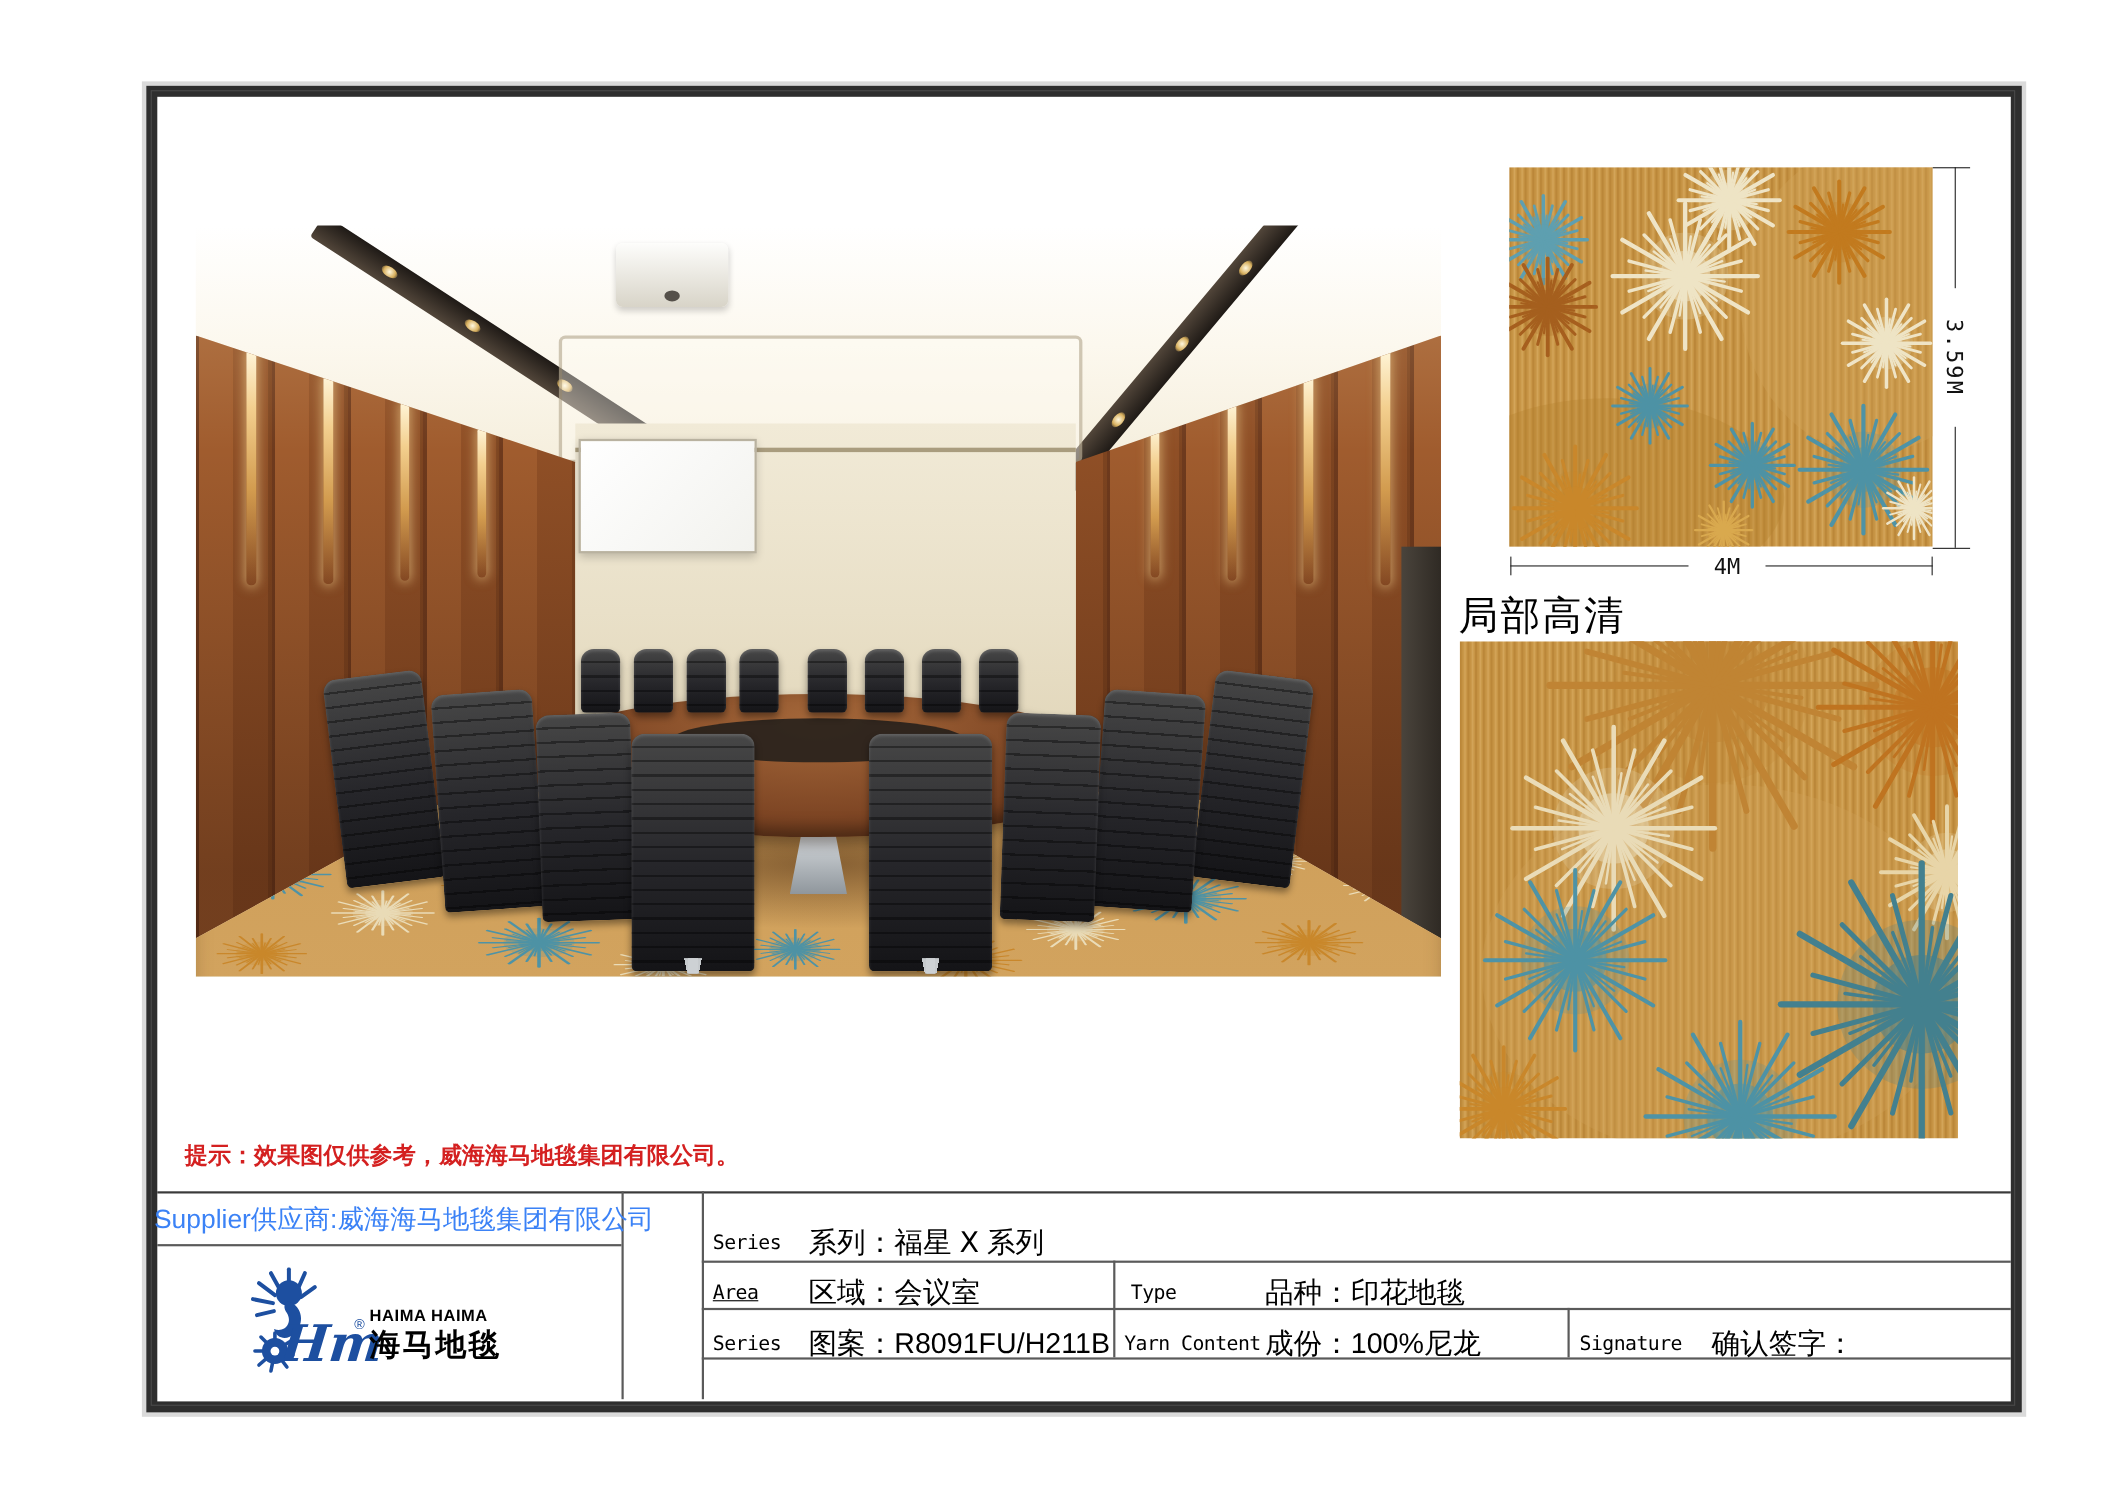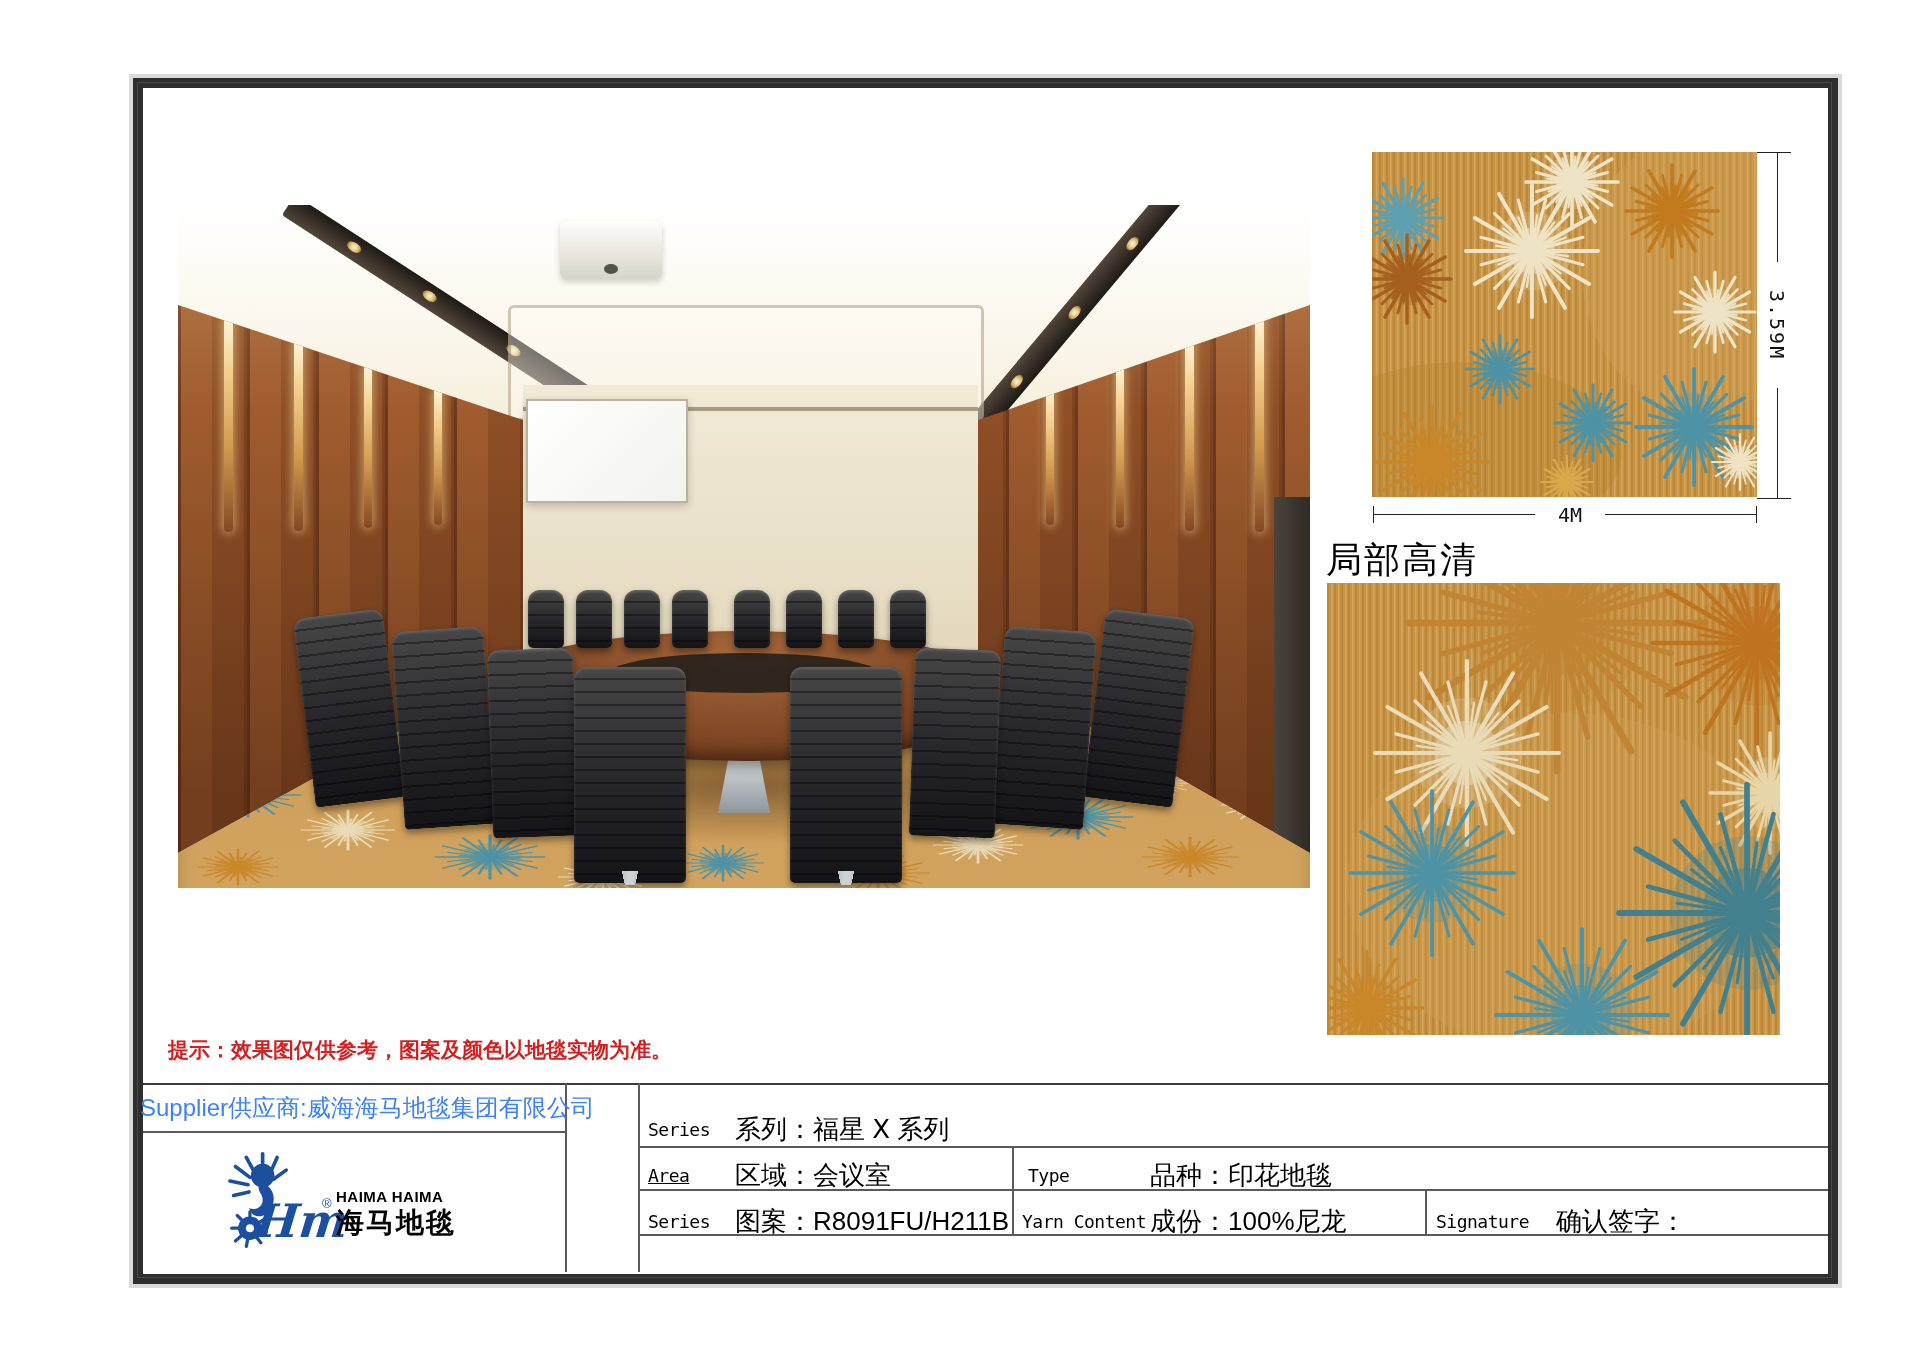--- a/index.html
+++ b/index.html
@@ -268,21 +268,21 @@
         <use href="#dand" color="#bf7420" transform="translate(430,60) scale(5.2)"></use>
         <use href="#dand" color="#e8d5a8" transform="translate(443,210) scale(3.0)" style="stroke-width:1.2"></use>
         <use href="#dand" color="#4e93a6" transform="translate(105,290) scale(4.1)"></use>
         <use href="#dand" color="#43808f" transform="translate(420,330) scale(6.4)"></use>
         <use href="#dand" color="#4e93a6" transform="translate(255,432) scale(4.3)"></use>
         <use href="#dand" color="#c9872b" transform="translate(40,425) scale(2.8)" style="stroke-width:1.2"></use>
       </g>
     </svg>
   </div>
 
-  <div class="hint">提示：效果图仅供参考，图案及颜色以地毯实物为准。</div>
+  <div class="hint">提示：效果图仅供参考，威海海马地毯集团有限公司。</div>
 
   <div class="hl t-top" style="left:143px;top:1083px;width:1685px;height:2px;"></div>
   <div class="hl" style="left:143px;top:1131px;width:422px;height:2px;"></div>
   <div class="vl" style="left:565px;top:1083px;width:2px;height:189px;"></div>
   <div class="vl" style="left:638px;top:1083px;width:2px;height:189px;"></div>
   <div class="hl" style="left:638px;top:1146px;width:1190px;height:2px;"></div>
   <div class="hl" style="left:638px;top:1189px;width:1190px;height:2px;"></div>
   <div class="hl" style="left:638px;top:1234px;width:1190px;height:2px;"></div>
   <div class="vl" style="left:1012px;top:1146px;width:2px;height:88px;"></div>
   <div class="vl" style="left:1425px;top:1189px;width:2px;height:45px;"></div>

